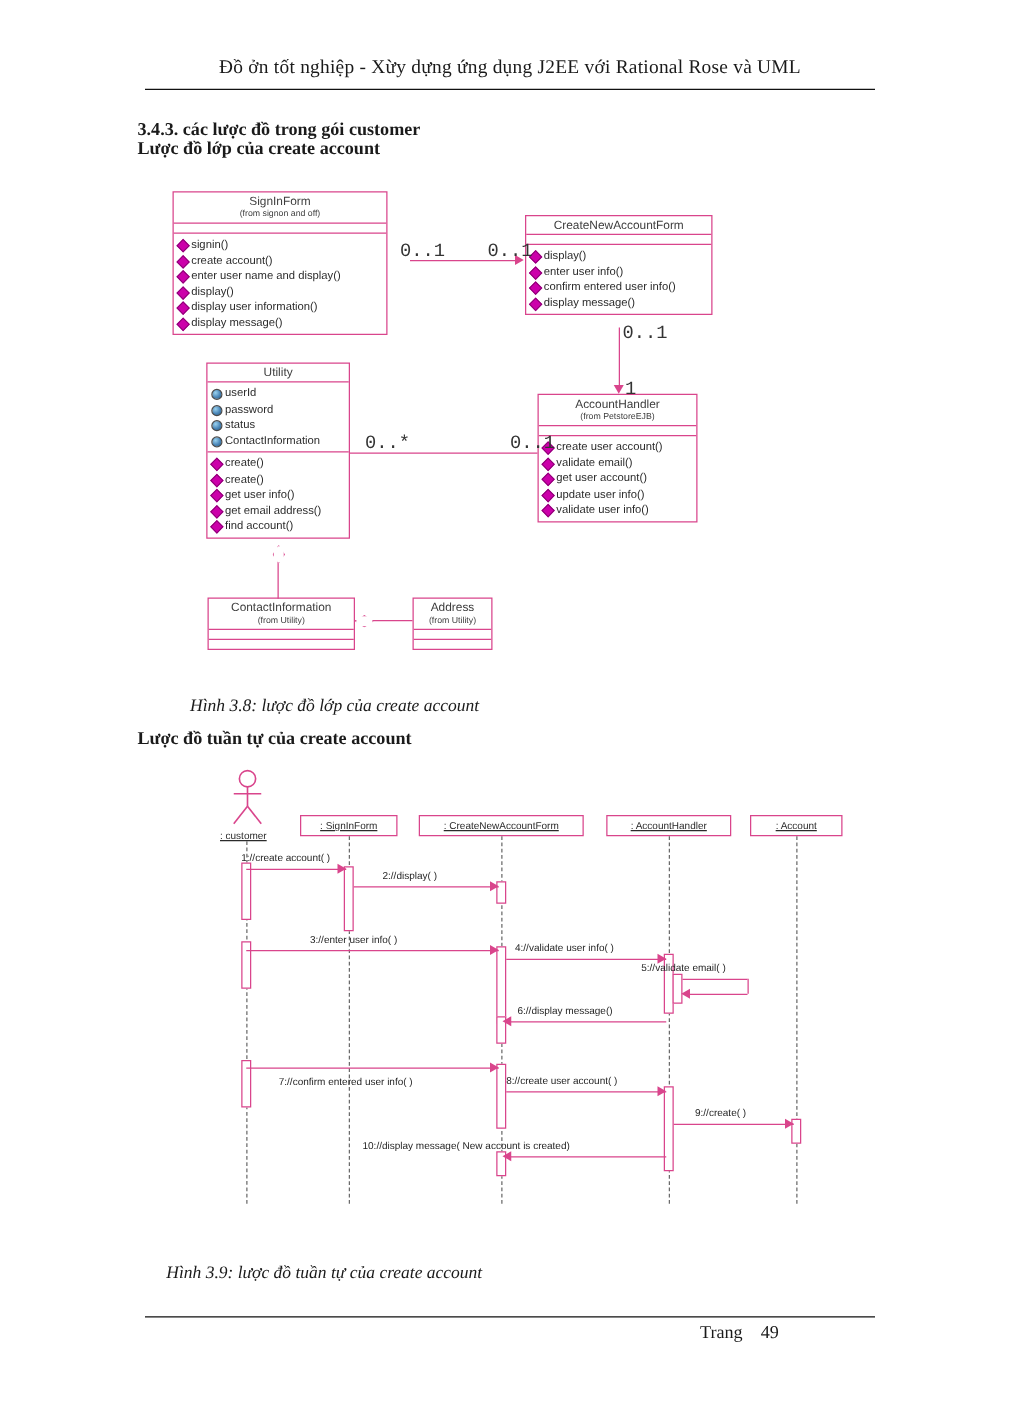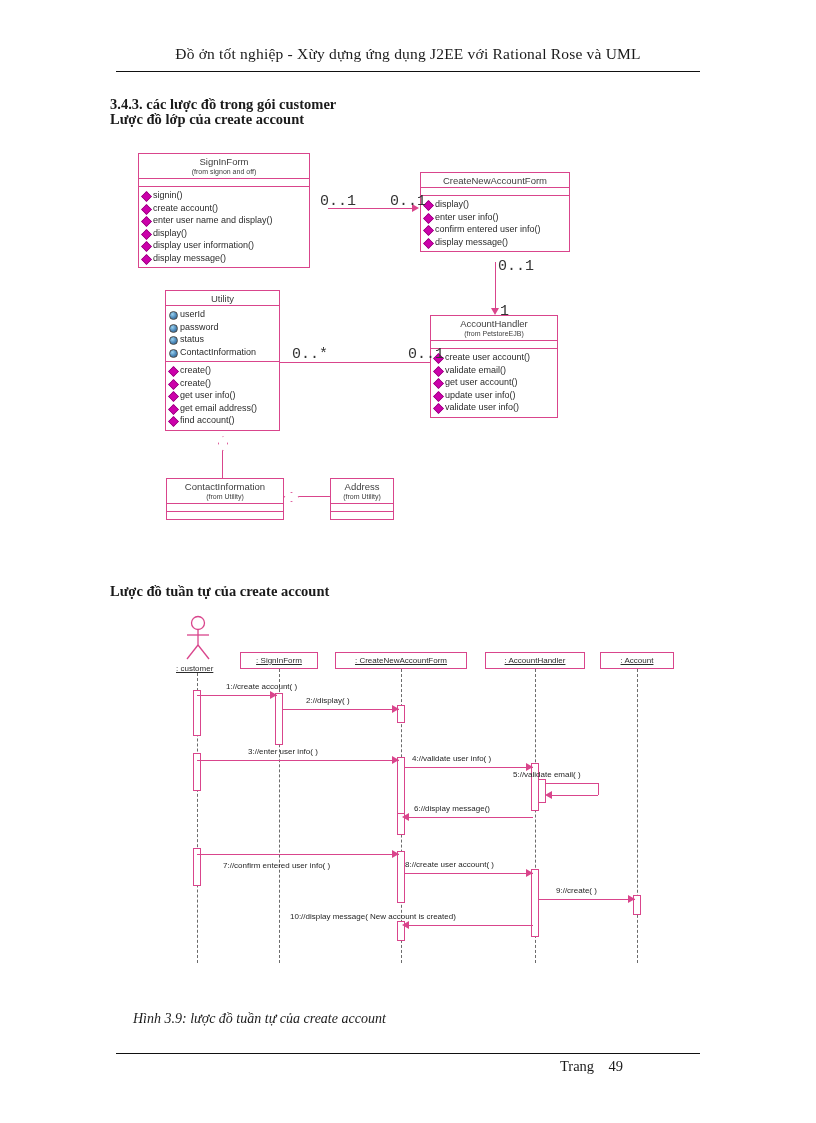--- a/index.html
+++ b/index.html
@@ -354,20 +354,21 @@
     <div class="mult" style="left:292px; top:206px;">0..*</div>
     <div class="mult" style="left:408px; top:206px;">0..1</div>
 
     <div class="ln-v" style="left:222px; top:297px; height:42px;"></div>
     <div class="diamond" style="left:218px; top:296px;"></div>
 
     <div class="ln-h" style="left:284px; top:356px; width:46px;"></div>
     <div class="diamond horiz" style="left:284px; top:352px;"></div>
   </div>
 
+  <div class="caption cap-38">Hình 3.8: lược đồ lớp của create account</div>
   <div class="heading-sub2">Lược đồ tuần tự của create account</div>
 
   <div class="diagram" id="seq-diagram">
 
     <svg style="position:absolute; left:178px; top:10px;" width="40" height="46" viewBox="0 0 40 46">
       <circle cx="20" cy="8" r="6.5" fill="none" stroke="#d9458c" stroke-width="1.3"></circle>
       <line x1="20" y1="14.5" x2="20" y2="30" stroke="#d9458c" stroke-width="1.3"></line>
       <line x1="9" y1="20" x2="31" y2="20" stroke="#d9458c" stroke-width="1.3"></line>
       <line x1="20" y1="30" x2="9" y2="44" stroke="#d9458c" stroke-width="1.3"></line>
       <line x1="20" y1="30" x2="31" y2="44" stroke="#d9458c" stroke-width="1.3"></line>
@@ -404,21 +405,21 @@
     <div class="activation" style="left:397px; top:208px; height:22px;"></div>
 
     <div class="activation" style="left:193px; top:243px; height:38px;"></div>
     <div class="activation" style="left:397px; top:246px; height:52px;"></div>
     <div class="activation" style="left:531px; top:264px; height:68px;"></div>
     <div class="activation" style="left:633px; top:290px; height:20px;"></div>
     <div class="activation" style="left:397px; top:316px; height:20px;"></div>
 
     <div class="ln-h" style="left:197px; top:90px; width:80px;"></div>
     <div class="arrow-r" style="left:270px; top:86px;"></div>
-    <div class="msg-label" style="left:193px; top:77px;margin-left:33px;">1://create account( )</div>
+    <div class="msg-label" style="left:193px; top:77px;">1://create account( )</div>
 
     <div class="ln-h" style="left:283px; top:104px; width:116px;"></div>
     <div class="arrow-r" style="left:392px; top:100px;"></div>
     <div class="msg-label" style="left:306px; top:91px;">2://display( )</div>
 
     <div class="ln-h" style="left:197px; top:155px; width:202px;"></div>
     <div class="arrow-r" style="left:392px; top:151px;"></div>
     <div class="msg-label" style="left:248px; top:142px;">3://enter user info( )</div>
 
     <div class="ln-h" style="left:405px; top:162px; width:128px;"></div>

